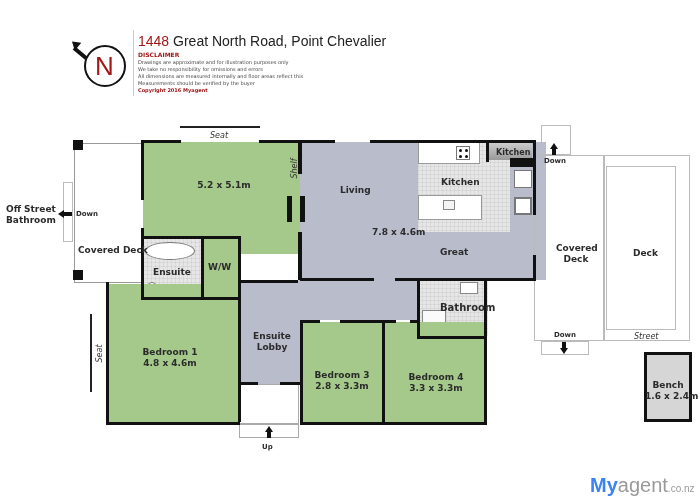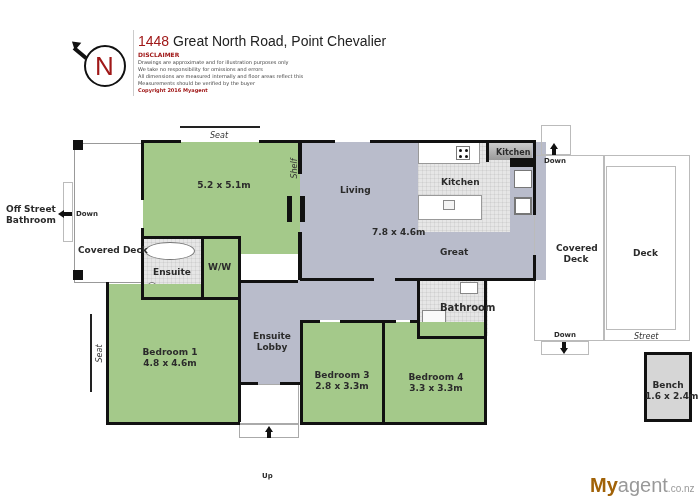--- a/index.html
+++ b/index.html
@@ -17,21 +17,21 @@
   .arrow-up { position:absolute; width:0; height:0; border-left:4px solid transparent; border-right:4px solid transparent; border-bottom:6px solid #111; }
   .arrow-down { position:absolute; width:0; height:0; border-left:4px solid transparent; border-right:4px solid transparent; border-top:6px solid #111; }
   .arrow-left { position:absolute; width:0; height:0; border-top:4px solid transparent; border-bottom:4px solid transparent; border-right:6px solid #111; }
   .stem { position:absolute; background:#111; }
   .header-title { position:absolute; left:138px; top:33px; font-family:"Liberation Sans", sans-serif; font-size:14px; color:#222; white-space:nowrap; }
   .header-title .num { color:#a01818; }
   .disc-head { position:absolute; left:138px; top:51px; font-size:6px; font-weight:bold; color:#a01818; }
   .disc-line { position:absolute; left:138px; font-size:5px; color:#444; white-space:nowrap; }
   .copyright { position:absolute; left:138px; top:87px; font-size:5px; font-weight:bold; color:#a01818; white-space:nowrap; }
   .brand { position:absolute; left:590px; top:474px; font-family:"Liberation Sans", sans-serif; font-size:20px; color:#999; white-space:nowrap; }
-  .brand .my { color:#a16207; font-weight:bold; }
+  .brand .my { color:#3b82f6; font-weight:bold; }
   .brand .tld { font-size:10px; color:#999; }
 </style>
 </head>
 <body>
 
 <div class="abs" style="left:84px;top:45px;width:42px;height:42px;border:2px solid #111;border-radius:50%;">
   <span class="abs" style="left:9px;top:4px;font-size:26px;color:#a01818;font-family:'Liberation Sans',sans-serif;">N</span>
 </div>
 <div class="abs" style="left:74px;top:46px;width:16px;height:4px;background:#111;transform:rotate(40deg);transform-origin:left center;"></div>
 <div class="abs" style="left:70px;top:40px;width:0;height:0;border-left:5px solid transparent;border-right:5px solid transparent;border-bottom:8px solid #111;transform:rotate(-50deg);"></div>
@@ -189,15 +189,15 @@
 <div class="lbl ital" style="left:90px;top:348px;transform:rotate(-90deg);">Seat</div>
 <div class="lbl ital" style="left:284px;top:163px;transform:rotate(-90deg);">Shelf</div>
 <div class="lbl ital" style="left:634px;top:331px;">Street</div>
 <div class="lbl" style="left:6px;top:204px;width:44px;">
   <div>Off Street</div>
   <div>Bathroom</div>
 </div>
 <div class="lbl" style="left:76px;top:209px;font-size:7px;">Down</div>
 <div class="lbl" style="left:544px;top:156px;font-size:7px;">Down</div>
 <div class="lbl" style="left:554px;top:330px;font-size:7px;">Down</div>
-<div class="lbl" style="left:262px;top:442px;font-size:7px;margin-top:29px;">Up</div>
+<div class="lbl" style="left:262px;top:442px;font-size:7px;">Up</div>
 
 <div class="brand"><span class="my">My</span><span>agent</span><span class="tld">.co.nz</span></div>
 
 </body></html>

